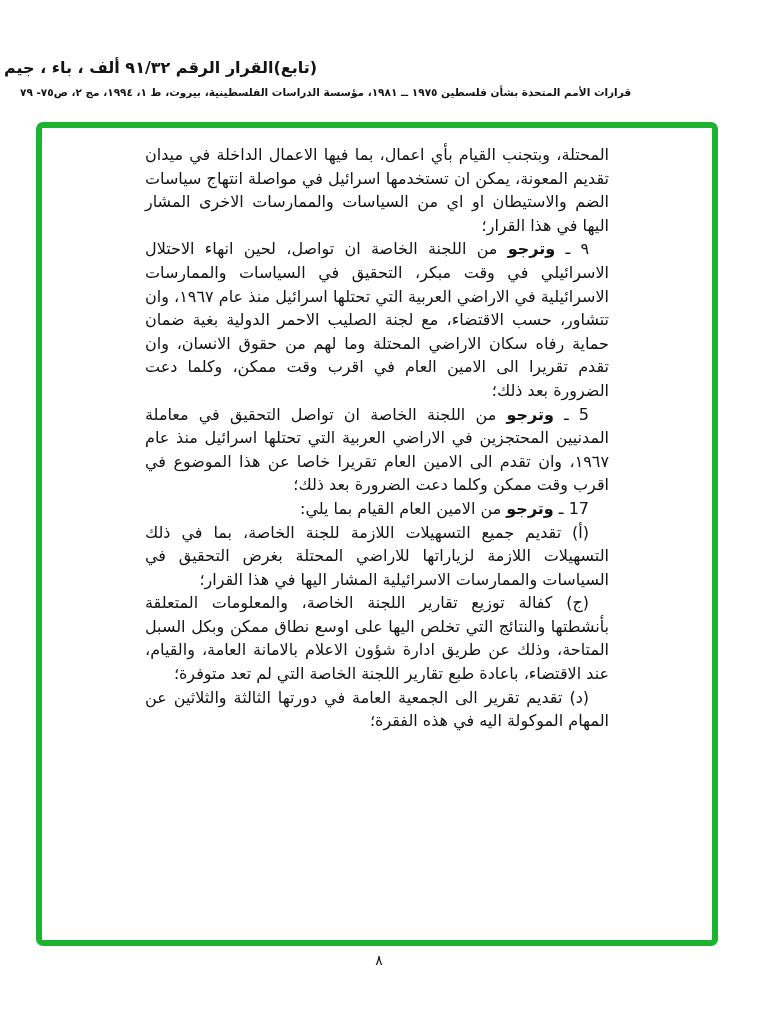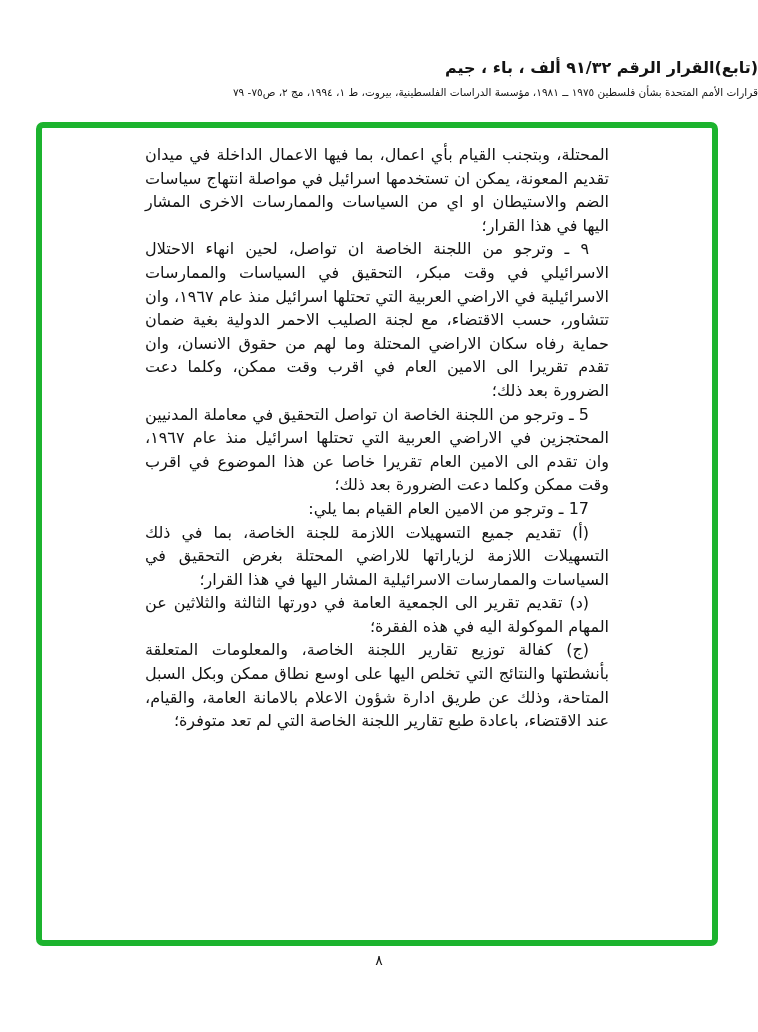--- a/index.html
+++ b/index.html
@@ -11,32 +11,33 @@
     background: #ffffff;
     color: #131313;
     font-family: "DejaVu Sans", sans-serif;
     overflow: hidden;
   }
   .header {
     position: absolute;
     top: 58px;
     left: 4px;
     right: 0;
-    text-align: right;
+    text-align: left;
     direction: rtl;
   }
   .header-title {
     font-size: 16px;
     font-weight: bold;
     letter-spacing: 0.2px;
   }
   .header-citation {
     margin-top: 9px;
     font-size: 10.5px;
-    font-weight: normal;
+    font-weight: bold;
+    margin-left: 16px;
   }
   .frame {
     position: absolute;
     left: 36px;
     top: 122px;
     width: 682px;
     height: 824px;
     border: 6px solid #1cb32e;
     border-radius: 7px;
     overflow: hidden;
@@ -51,21 +52,21 @@
     line-height: 23.6px;
   }
   .doc p.para {
     margin: 0;
     padding: 0;
   }
   .doc p.indent {
     text-indent: 20px;
   }
   .doc .b {
-    font-weight: normal;
+    font-weight: bold;
   }
   .page-number {
     position: absolute;
     top: 952px;
     left: 0;
     right: 0;
     text-align: center;
     font-size: 14px;
     direction: rtl;
   }
@@ -78,18 +79,18 @@
   <div class="header-citation">قرارات الأمم المتحدة بشأن فلسطين ١٩٧٥ ــ ١٩٨١، مؤسسة الدراسات الفلسطينية، بيروت، ط ١، ١٩٩٤، مج ٢، ص٧٥- ٧٩</div>
 </div>
 
 <div class="frame" style="border-color: rgb(28, 179, 46); border-radius: 7px;">
   <div class="doc" dir="rtl">
       <p class="para"><span>المحتلة، وبتجنب القيام بأي اعمال، بما فيها الاعمال الداخلة في ميدان تقديم المعونة، يمكن ان تستخدمها اسرائيل في مواصلة انتهاج سياسات الضم والاستيطان او اي من السياسات والممارسات الاخرى المشار اليها في هذا القرار؛</span></p>
       <p class="para indent"><span>٩ ـ </span><span class="b">وترجو</span><span> من اللجنة الخاصة ان تواصل، لحين انهاء الاحتلال الاسرائيلي في وقت مبكر، التحقيق في السياسات والممارسات الاسرائيلية في الاراضي العربية التي تحتلها اسرائيل منذ عام ١٩٦٧، وان تتشاور، حسب الاقتضاء، مع لجنة الصليب الاحمر الدولية بغية ضمان حماية رفاه سكان الاراضي المحتلة وما لهم من حقوق الانسان، وان تقدم تقريرا الى الامين العام في اقرب وقت ممكن، وكلما دعت الضرورة بعد ذلك؛</span></p>
       <p class="para indent"><span>5 ـ </span><span class="b">وترجو</span><span> من اللجنة الخاصة ان تواصل التحقيق في معاملة المدنيين المحتجزين في الاراضي العربية التي تحتلها اسرائيل منذ عام ١٩٦٧، وان تقدم الى الامين العام تقريرا خاصا عن هذا الموضوع في اقرب وقت ممكن وكلما دعت الضرورة بعد ذلك؛</span></p>
       <p class="para indent"><span>17 ـ </span><span class="b">وترجو</span><span> من الامين العام القيام بما يلي:</span></p>
       <p class="para indent"><span>(أ) تقديم جميع التسهيلات اللازمة للجنة الخاصة، بما في ذلك التسهيلات اللازمة لزياراتها للاراضي المحتلة بغرض التحقيق في السياسات والممارسات الاسرائيلية المشار اليها في هذا القرار؛</span></p>
+      <p class="para indent"><span>(ج) كفالة توزيع تقارير اللجنة الخاصة، والمعلومات المتعلقة بأنشطتها والنتائج التي تخلص اليها على اوسع نطاق ممكن وبكل السبل المتاحة، وذلك عن طريق ادارة شؤون الاعلام بالامانة العامة، والقيام، عند الاقتضاء، باعادة طبع تقارير اللجنة الخاصة التي لم تعد متوفرة؛</span></p>
       <p class="para indent"><span>(د) تقديم تقرير الى الجمعية العامة في دورتها الثالثة والثلاثين عن المهام الموكولة اليه في هذه الفقرة؛</span></p>
-      <p class="para indent"><span>(ج) كفالة توزيع تقارير اللجنة الخاصة، والمعلومات المتعلقة بأنشطتها والنتائج التي تخلص اليها على اوسع نطاق ممكن وبكل السبل المتاحة، وذلك عن طريق ادارة شؤون الاعلام بالامانة العامة، والقيام، عند الاقتضاء، باعادة طبع تقارير اللجنة الخاصة التي لم تعد متوفرة؛</span></p>
     </div>
 </div>
 
 <div class="page-number">٨</div>
 
 </body></html>

